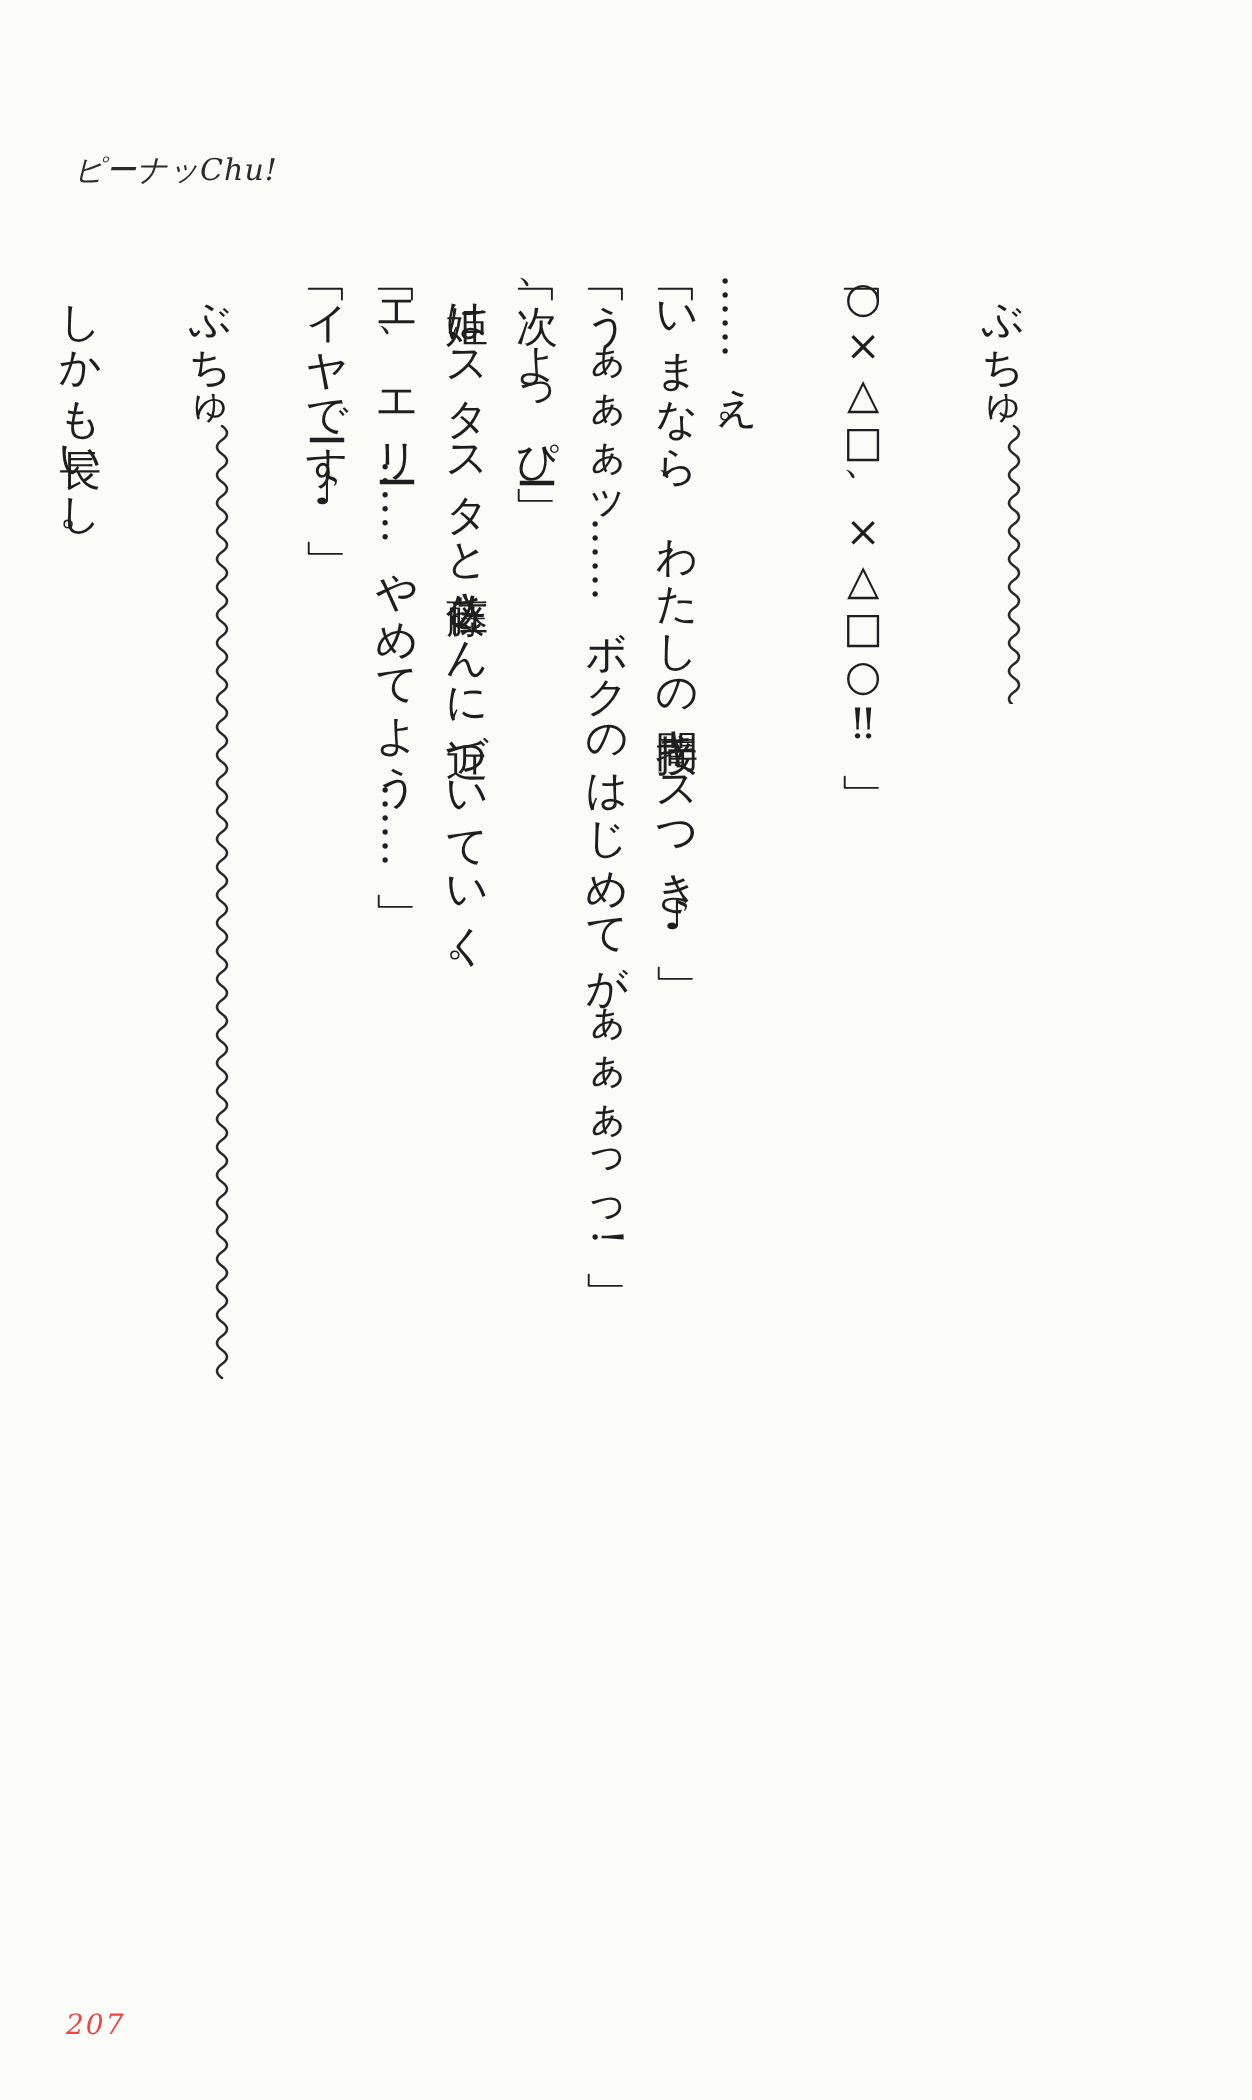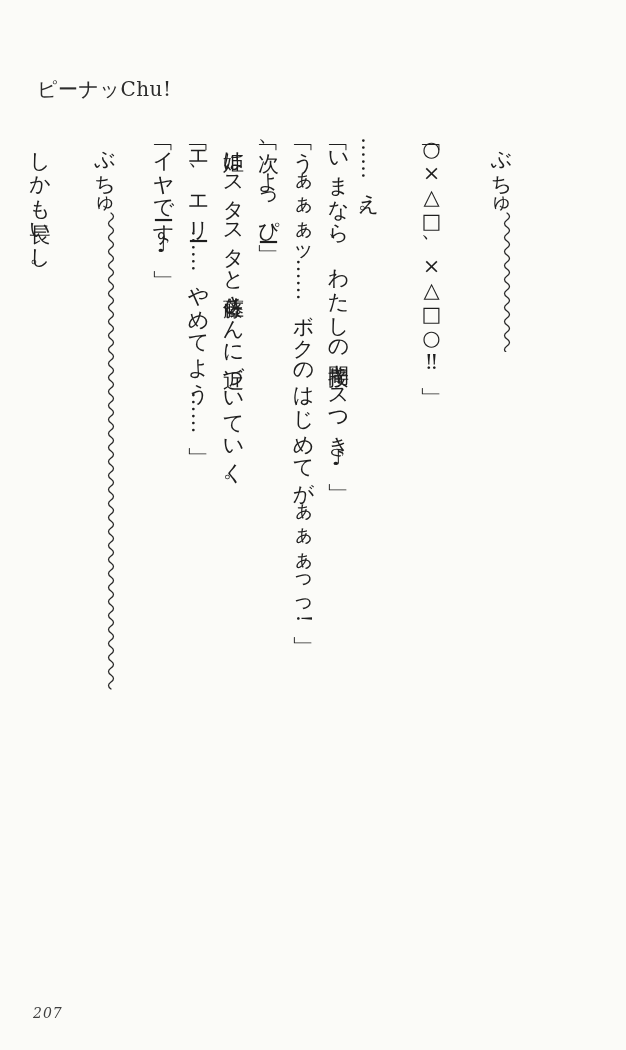--- a/index.html
+++ b/index.html
@@ -12,33 +12,34 @@
     position: relative;
     background: #fbfbf8;
     color: #1f1f1f;
     font-family: "DejaVu Serif", "Liberation Serif", serif;
     overflow: hidden;
   }
   .running-header {
     position: absolute;
     left: 37px;
     top: 76px;
-    font-size: 20px;
+    font-size: 15px;
     letter-spacing: 0.5px;
     color: #2b2b2b;
     white-space: nowrap;
+    font-style: italic;
   }
   .folio {
     position: absolute;
     left: 33px;
     top: 1005px;
     font-size: 14px;
     font-style: italic;
     letter-spacing: 1px;
-    color: #404040;
+    color: #ef4444;
   }
   .text-block {
     position: absolute;
     top: 137px;
     right: 112px;
     height: 880px;
     writing-mode: vertical-rl;
     text-orientation: mixed;
     font-size: 21px;
     line-height: 23px;

